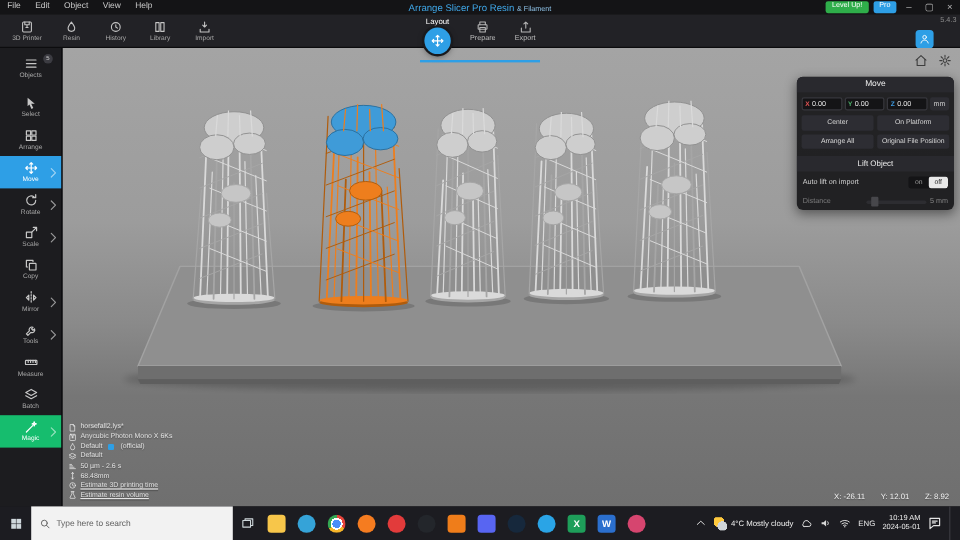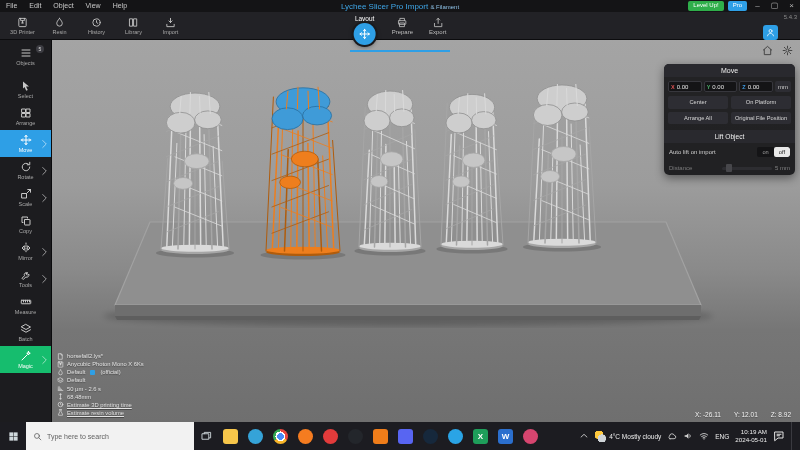--- a/index.html
+++ b/index.html
@@ -118,21 +118,21 @@
 
 <div class="titlebar">
   <div class="menus" id="menus" style="display:flex">
       <span class="menu-item">File</span>
       <span class="menu-item">Edit</span>
       <span class="menu-item">Object</span>
       <span class="menu-item">View</span>
       <span class="menu-item">Help</span>
     </div>
   <div class="tb-title">
-    <span>Lychee Slicer Pro Import</span>
+    <span>Arrange Slicer Pro Resin</span>
     <span class="suffix">&amp; Filament</span>
   </div>
   <div class="tb-right">
     <span class="pill green">Level Up!</span>
     <span class="pill blue">Pro</span>
     <span class="winbtn">–</span>
     <span class="winbtn">▢</span>
     <span class="winbtn">×</span>
   </div>
 </div>

